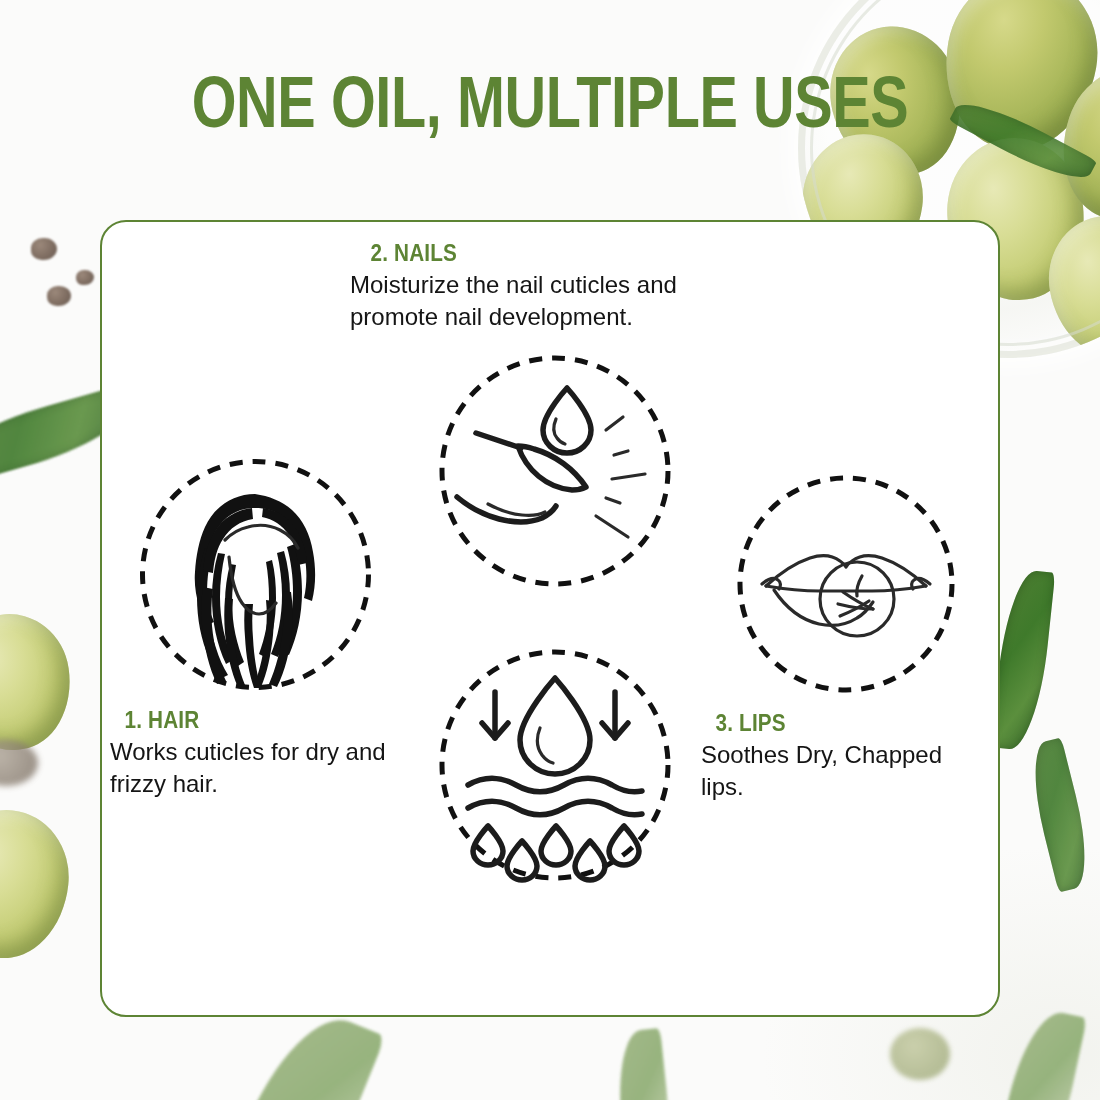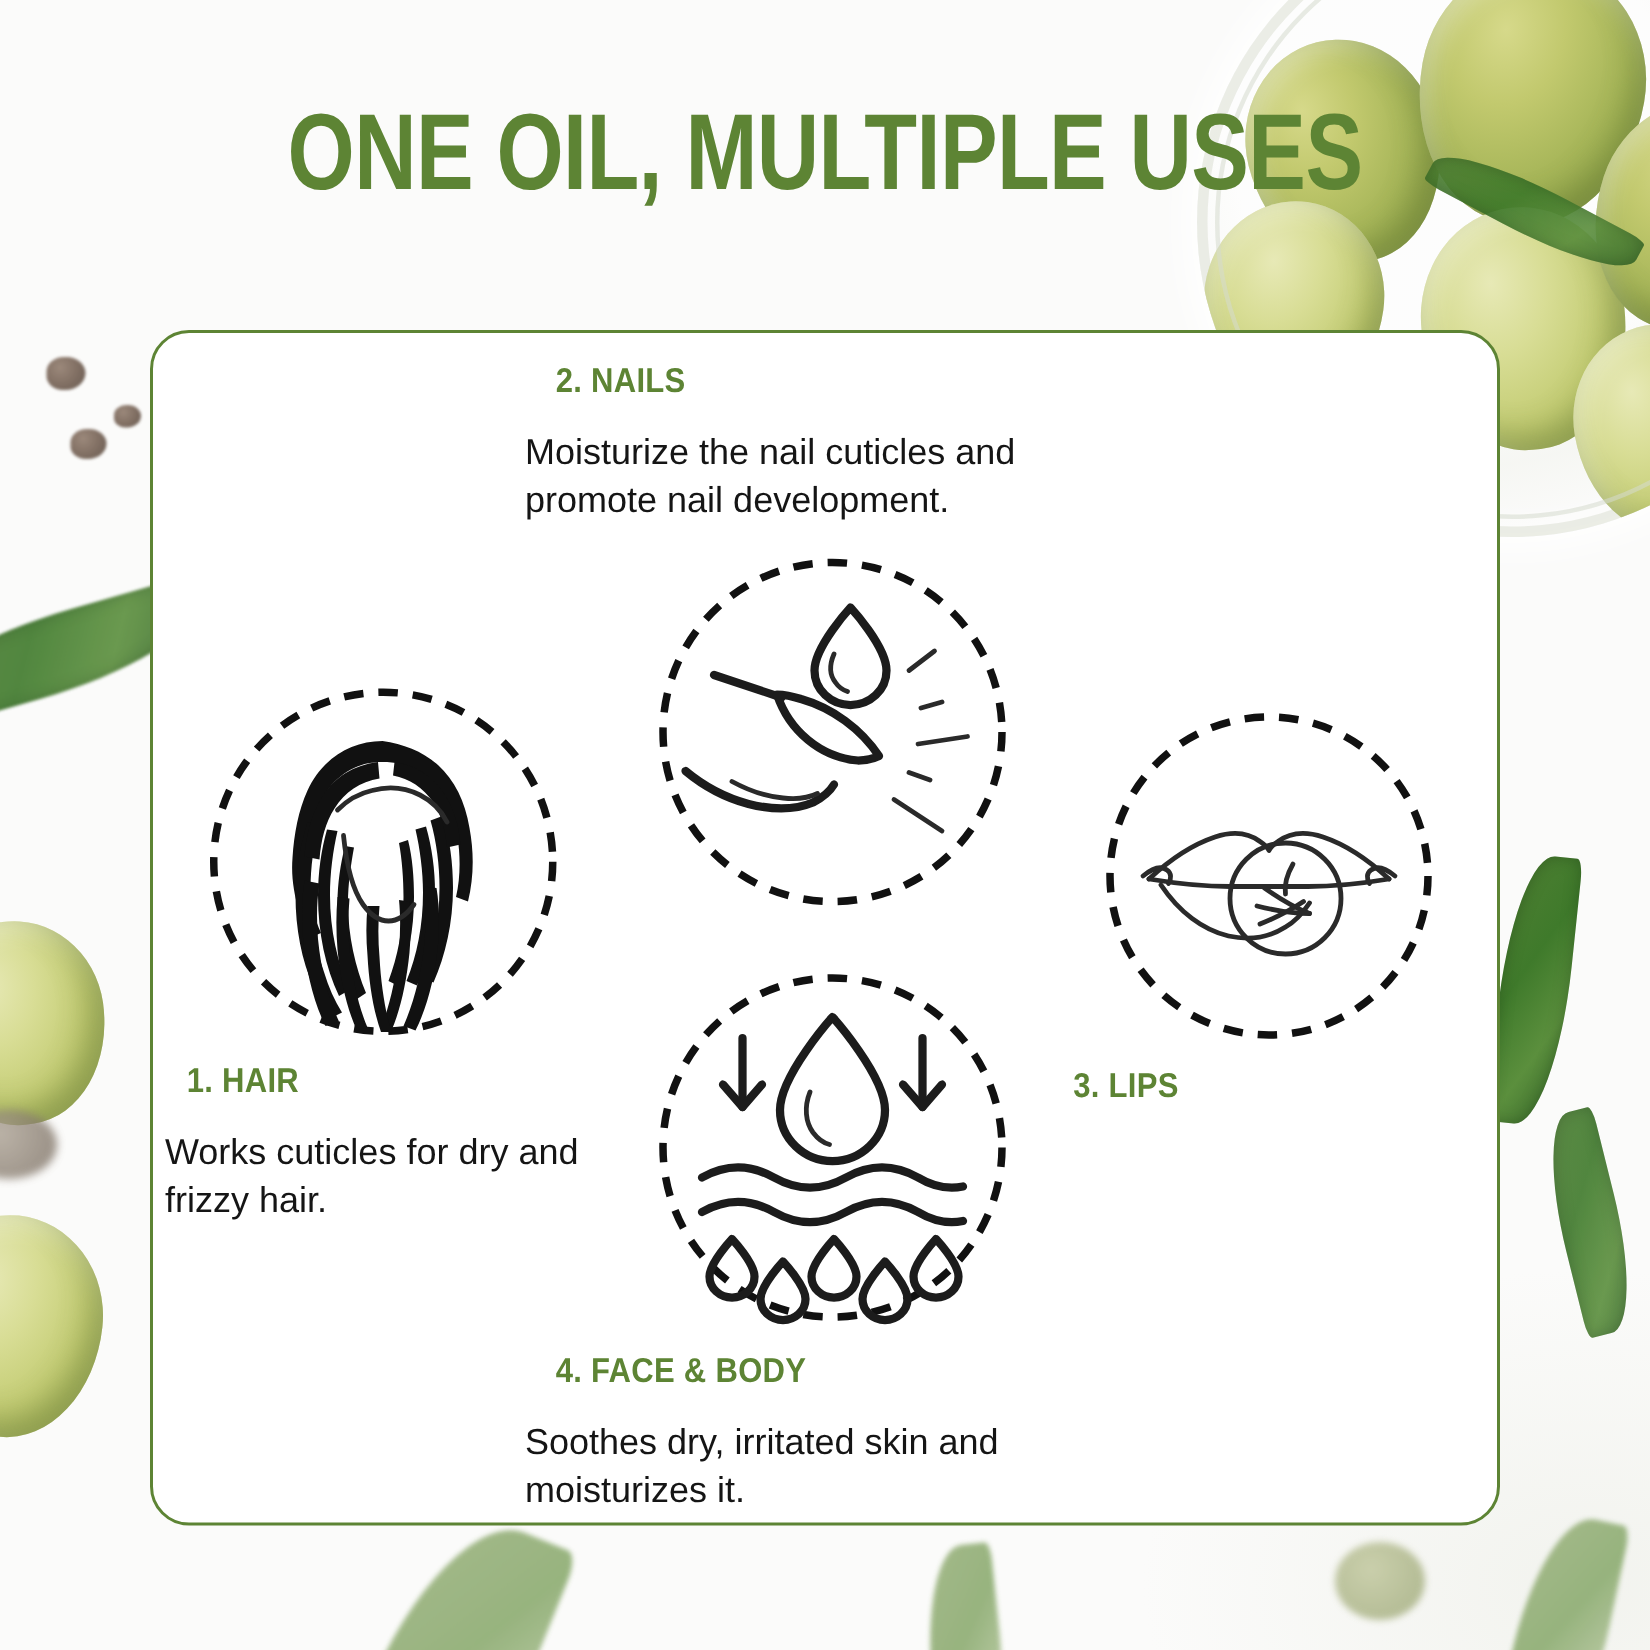--- a/index.html
+++ b/index.html
@@ -91,21 +91,21 @@
   .block { position:absolute; }
   .caption { }
   .caption .ttl {
     color:#5d8434; font-weight:700; font-size:23px; line-height:1.15;
     letter-spacing:.2px;
     transform:scaleX(.90); transform-origin:center;
     font-family:"Liberation Sans Narrow","Liberation Sans", sans-serif;
     white-space:nowrap;
   }
   .caption .desc {
-    color:#151515; font-size:24px; line-height:1.30; margin-top:20px;
+    color:#151515; font-size:24px; line-height:1.30; margin-top:3px;
     font-family:"Liberation Sans", sans-serif;
   }
   .circle-wrap { display:flex; align-items:center; justify-content:center; }
   svg { display:block; }
   .dash { fill:none; stroke:#111; stroke-width:5; stroke-dasharray:13 10; stroke-linecap:butt; }
   .ink { fill:none; stroke:#1c1c1c; stroke-width:5.5; stroke-linecap:round; stroke-linejoin:round; }
   .ink-thin { fill:none; stroke:#2a2a2a; stroke-width:3.2; stroke-linecap:round; stroke-linejoin:round; }
   .ink-solid { fill:#111; stroke:none; }
 
   
@@ -223,20 +223,21 @@
       <g class="ink-thin">
         <path d="M113 124c10 7 20 13 30 17"></path>
         <path d="M108 136c12 3 24 5 35 5"></path>
         <path d="M110 148c10-4 20-9 29-15"></path>
         <path d="M132 108c-4 7-6 14-5 20"></path>
       </g>
     </svg>
   </div>
   <div class="caption">
     <div class="ttl">3. LIPS</div>
+    <div class="desc">Soothes Dry, Chapped lips.</div>
   </div>
 </div>
 
 <div class="block" id="block-face">
   <div class="circle-wrap">
     <svg width="250" height="250" viewBox="0 0 250 250">
       <circle class="dash" cx="125" cy="125" r="113"></circle>
       <path class="ink" d="M125 38c0 0-35 39-35 62 0 19 16 34 35 34s35-15 35-34c0-23-35-62-35-62z"></path>
       <path class="ink-thin" d="M110 88c-4 10-3 20 2 27 3 4 7 7 11 8"></path>
       <path class="ink" d="M65 52v46"></path>
@@ -247,17 +248,13 @@
       <path class="ink" d="M38 168c16-9 32-9 48 0s32 9 48 0 32-9 48 0c10 6 20 8 30 6"></path>
       <g class="ink">
         <path d="M58 186c0 0-15 16-15 25 0 8 7 14 15 14s15-6 15-14c0-9-15-25-15-25z"></path>
         <path d="M92 201c0 0-15 16-15 25 0 8 7 14 15 14s15-6 15-14c0-9-15-25-15-25z"></path>
         <path d="M126 186c0 0-15 16-15 25 0 8 7 14 15 14s15-6 15-14c0-9-15-25-15-25z"></path>
         <path d="M160 201c0 0-15 16-15 25 0 8 7 14 15 14s15-6 15-14c0-9-15-25-15-25z"></path>
         <path d="M194 186c0 0-15 16-15 25 0 8 7 14 15 14s15-6 15-14c0-9-15-25-15-25z"></path>
       </g>
     </svg>
   </div>
-  <div class="caption">
-    <div class="ttl">4. FACE &amp; BODY</div>
-    <div class="desc">Soothes dry, irritated skin and moisturizes it.</div>
-  </div>
 </div>
 
 </body></html>

